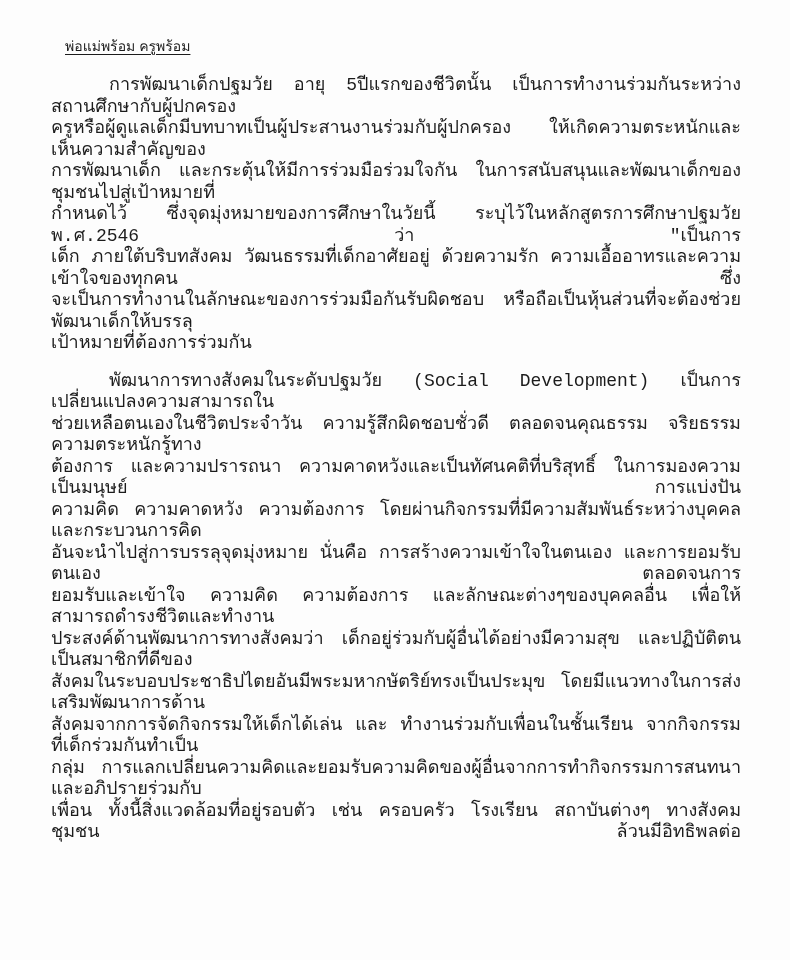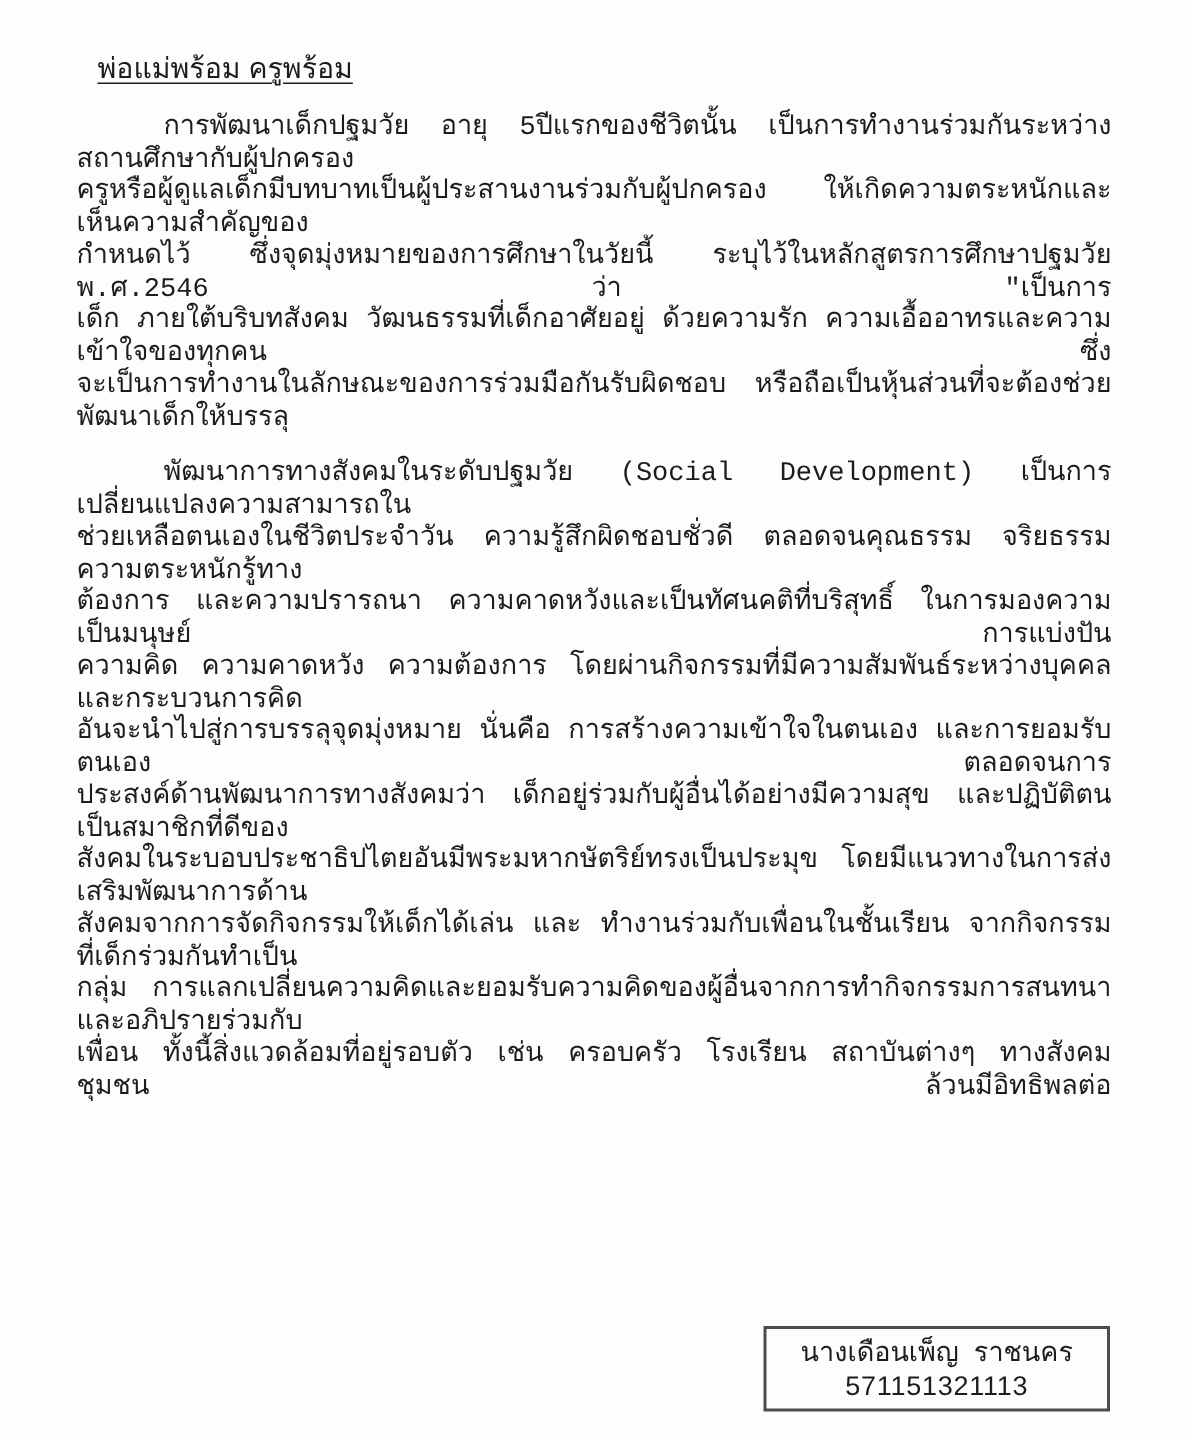--- a/index.html
+++ b/index.html
@@ -14,21 +14,21 @@
   }
   .page {
     box-sizing: border-box;
     position: relative;
     width: 790px;
     height: 960px;
     padding: 34px 33px 0 35px;
     background: #fdfdfd;
   }
   .doc-title {
-    font-size: 19px;
+    font-size: 14px;
     font-weight: normal;
     line-height: 25px;
     margin: 0 0 2px 30px;
     text-decoration: underline;
     text-underline-offset: 3px;
   }
   .para { margin: 16px; font-family: Liberation Mono, monospace; }
   .line {
     font-size: 18px;
     line-height: 21.5px;
@@ -66,36 +66,35 @@
 </head>
 <body>
 
 <div class="page">
 
   <h1 class="doc-title">พ่อแม่พร้อม ครูพร้อม</h1>
 
   <div class="para">
       <div class="line first">การพัฒนาเด็กปฐมวัย อายุ 5ปีแรกของชีวิตนั้น เป็นการทำงานร่วมกันระหว่างสถานศึกษากับผู้ปกครอง</div>
       <div class="line">ครูหรือผู้ดูแลเด็กมีบทบาทเป็นผู้ประสานงานร่วมกับผู้ปกครอง  ให้เกิดความตระหนักและเห็นความสำคัญของ</div>
+      <div class="line">การพัฒนาเด็ก และกระตุ้นให้มีการร่วมมือร่วมใจกัน  ในการสนับสนุนและพัฒนาเด็กของชุมชนไปสู่เป้าหมายที่</div>
       <div class="line">กำหนดไว้ ซึ่งจุดมุ่งหมายของการศึกษาในวัยนี้ ระบุไว้ในหลักสูตรการศึกษาปฐมวัย พ.ศ.2546 ว่า "เป็นการ</div>
       <div class="line">เด็ก ภายใต้บริบทสังคม วัฒนธรรมที่เด็กอาศัยอยู่ ด้วยความรัก ความเอื้ออาทรและความเข้าใจของทุกคน ซึ่ง</div>
       <div class="line">จะเป็นการทำงานในลักษณะของการร่วมมือกันรับผิดชอบ  หรือถือเป็นหุ้นส่วนที่จะต้องช่วยพัฒนาเด็กให้บรรลุ</div>
+      <div class="line end">เป้าหมายที่ต้องการร่วมกัน</div>
     </div>
 
   <div class="para">
       <div class="line first">พัฒนาการทางสังคมในระดับปฐมวัย (Social Development) เป็นการเปลี่ยนแปลงความสามารถใน</div>
       <div class="line">ช่วยเหลือตนเองในชีวิตประจำวัน  ความรู้สึกผิดชอบชั่วดี  ตลอดจนคุณธรรม  จริยธรรม  ความตระหนักรู้ทาง</div>
       <div class="line">ต้องการ และความปรารถนา ความคาดหวังและเป็นทัศนคติที่บริสุทธิ์ ในการมองความเป็นมนุษย์ การแบ่งปัน</div>
       <div class="line">ความคิด ความคาดหวัง ความต้องการ โดยผ่านกิจกรรมที่มีความสัมพันธ์ระหว่างบุคคล และกระบวนการคิด</div>
       <div class="line">อันจะนำไปสู่การบรรลุจุดมุ่งหมาย นั่นคือ การสร้างความเข้าใจในตนเอง และการยอมรับตนเอง ตลอดจนการ</div>
+      <div class="line">ยอมรับและเข้าใจ ความคิด ความต้องการ และลักษณะต่างๆของบุคคลอื่น เพื่อให้สามารถดำรงชีวิตและทำงาน</div>
       <div class="line">ประสงค์ด้านพัฒนาการทางสังคมว่า  เด็กอยู่ร่วมกับผู้อื่นได้อย่างมีความสุข  และปฏิบัติตนเป็นสมาชิกที่ดีของ</div>
       <div class="line">สังคมในระบอบประชาธิปไตยอันมีพระมหากษัตริย์ทรงเป็นประมุข โดยมีแนวทางในการส่งเสริมพัฒนาการด้าน</div>
       <div class="line">สังคมจากการจัดกิจกรรมให้เด็กได้เล่น และ ทำงานร่วมกับเพื่อนในชั้นเรียน  จากกิจกรรมที่เด็กร่วมกันทำเป็น</div>
       <div class="line">กลุ่ม  การแลกเปลี่ยนความคิดและยอมรับความคิดของผู้อื่นจากการทำกิจกรรมการสนทนาและอภิปรายร่วมกับ</div>
       <div class="line">เพื่อน  ทั้งนี้สิ่งแวดล้อมที่อยู่รอบตัว เช่น ครอบครัว โรงเรียน สถาบันต่างๆ ทางสังคม ชุมชน ล้วนมีอิทธิพลต่อ</div>
     </div>
 
-  <div class="stamp-box">
-    <div class="stamp-name">นางเดือนเพ็ญ  ราชนคร</div>
-    <div class="stamp-id">571151321113</div>
-  </div>
 
 </div>
 
 </body></html>

